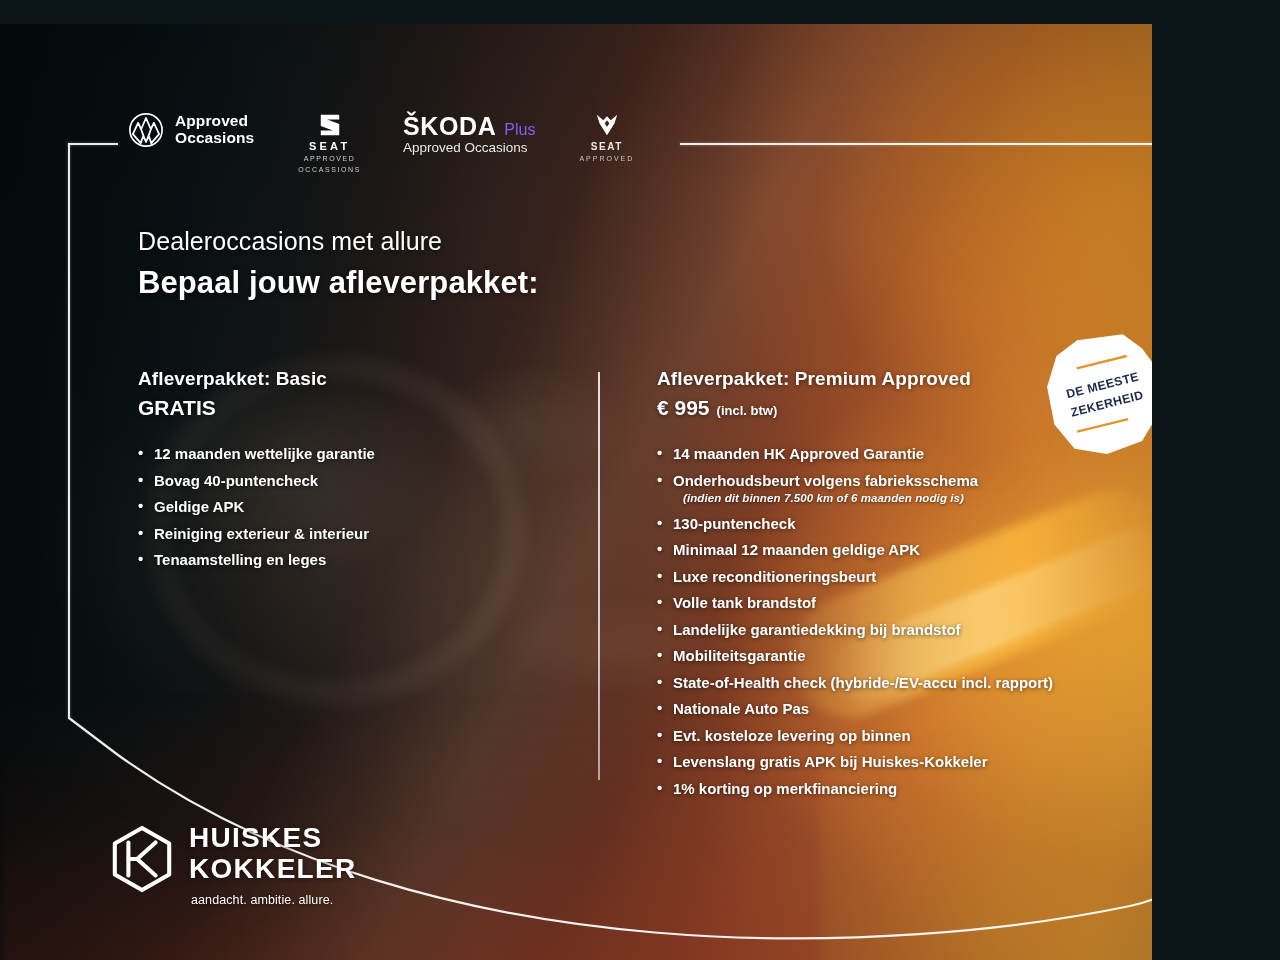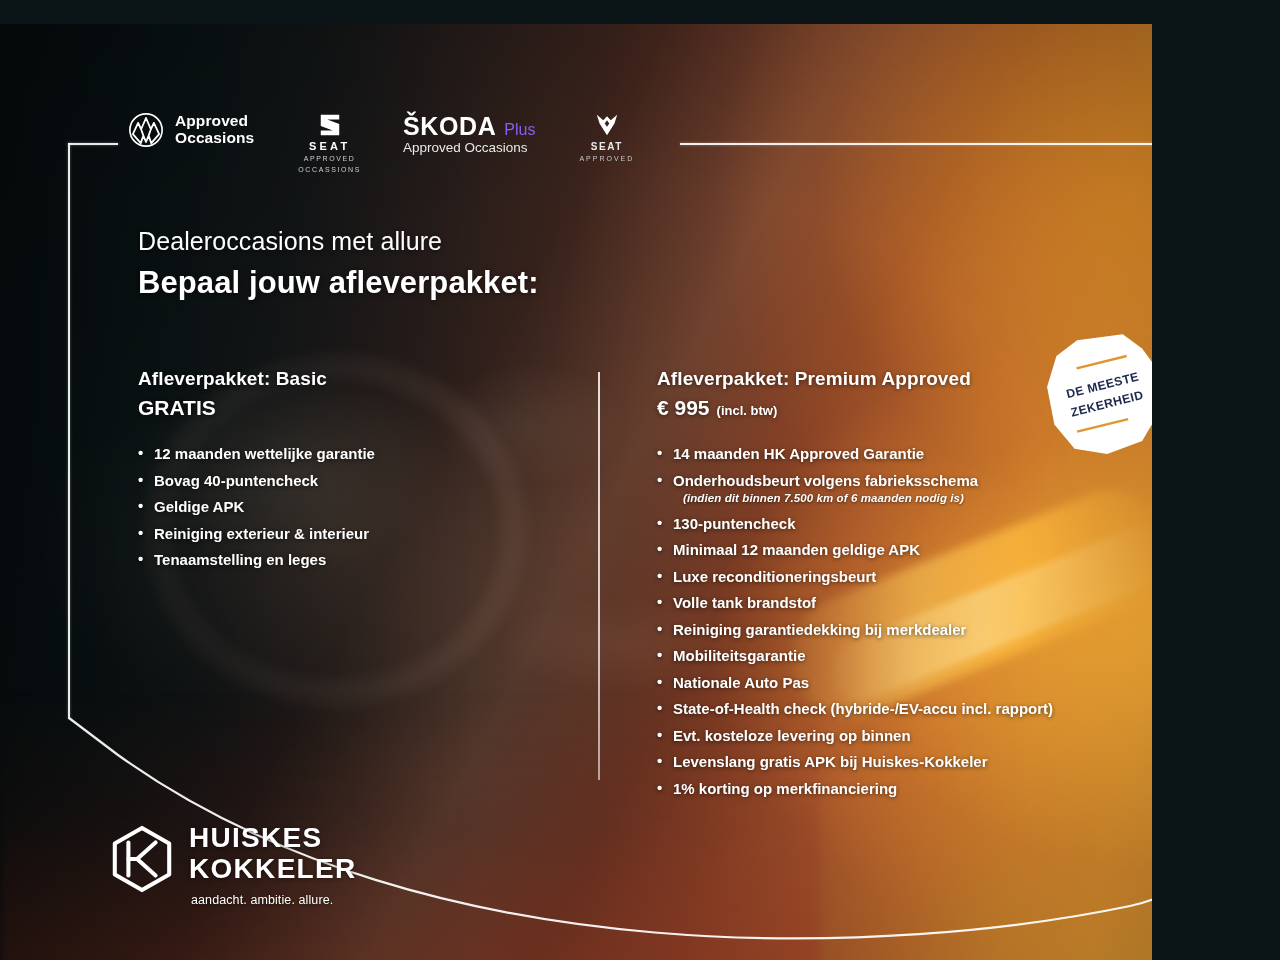--- a/index.html
+++ b/index.html
@@ -225,24 +225,24 @@
     <div class="pkg-price">
       <span>€ 995</span><span class="vat">(incl. btw)</span>
     </div>
     <ul class="bullets">
         <li><span>14 maanden HK Approved Garantie</span></li>
         <li><span>Onderhoudsbeurt volgens fabrieksschema</span><span class="sub-note">(indien dit binnen 7.500 km of 6 maanden nodig is)</span></li>
         <li><span>130-puntencheck</span></li>
         <li><span>Minimaal 12 maanden geldige APK</span></li>
         <li><span>Luxe reconditioneringsbeurt</span></li>
         <li><span>Volle tank brandstof</span></li>
-        <li><span>Reiniging garantiedekking bij merkdealer</span></li>
+        <li><span>Landelijke garantiedekking bij brandstof</span></li>
         <li><span>Mobiliteitsgarantie</span></li>
+        <li><span>State-of-Health check (hybride-/EV-accu incl. rapport)</span></li>
         <li><span>Nationale Auto Pas</span></li>
-        <li><span>State-of-Health check (hybride-/EV-accu incl. rapport)</span></li>
         <li><span>Evt. kosteloze levering op binnen</span></li>
         <li><span>Levenslang gratis APK bij Huiskes-Kokkeler</span></li>
         <li><span>1% korting op merkfinanciering</span></li>
       </ul>
   </div>
 
   <div class="badge">
     <svg class="badge-inner" viewBox="0 0 118 122">
       <path d="M36 4 L82 2 L100 18 L116 44 L112 82 L92 110 L56 120 L24 112 L6 86 L2 48 L14 18 Z" fill="#ffffff"></path>
       <path d="M33 32 L84 24" stroke="#e0952f" stroke-width="2.4" fill="none"></path>

